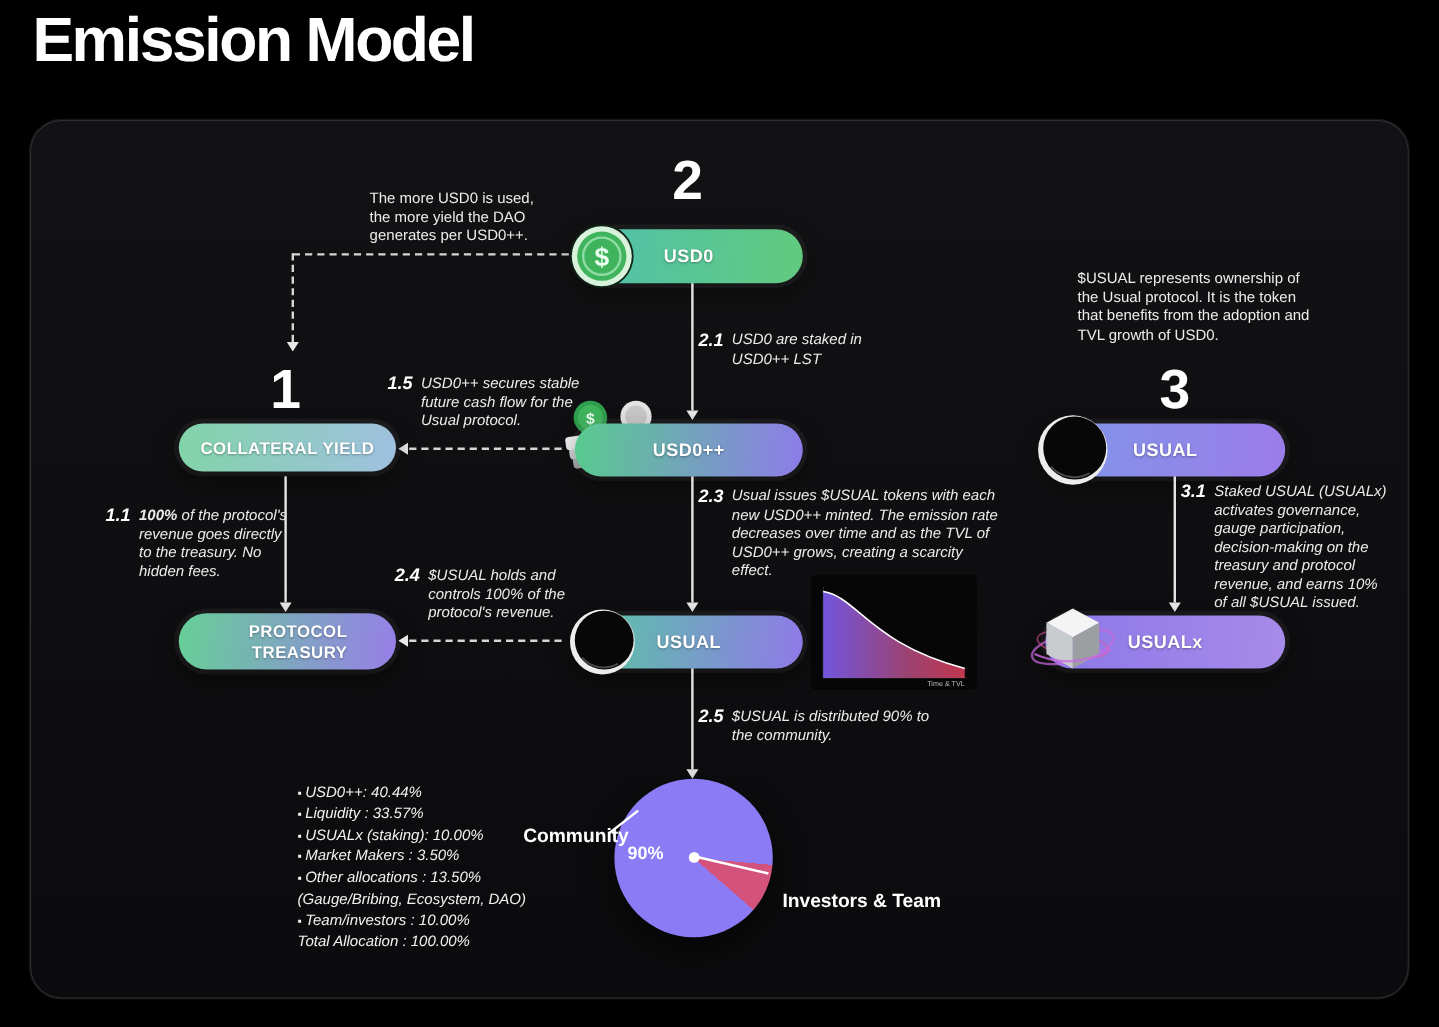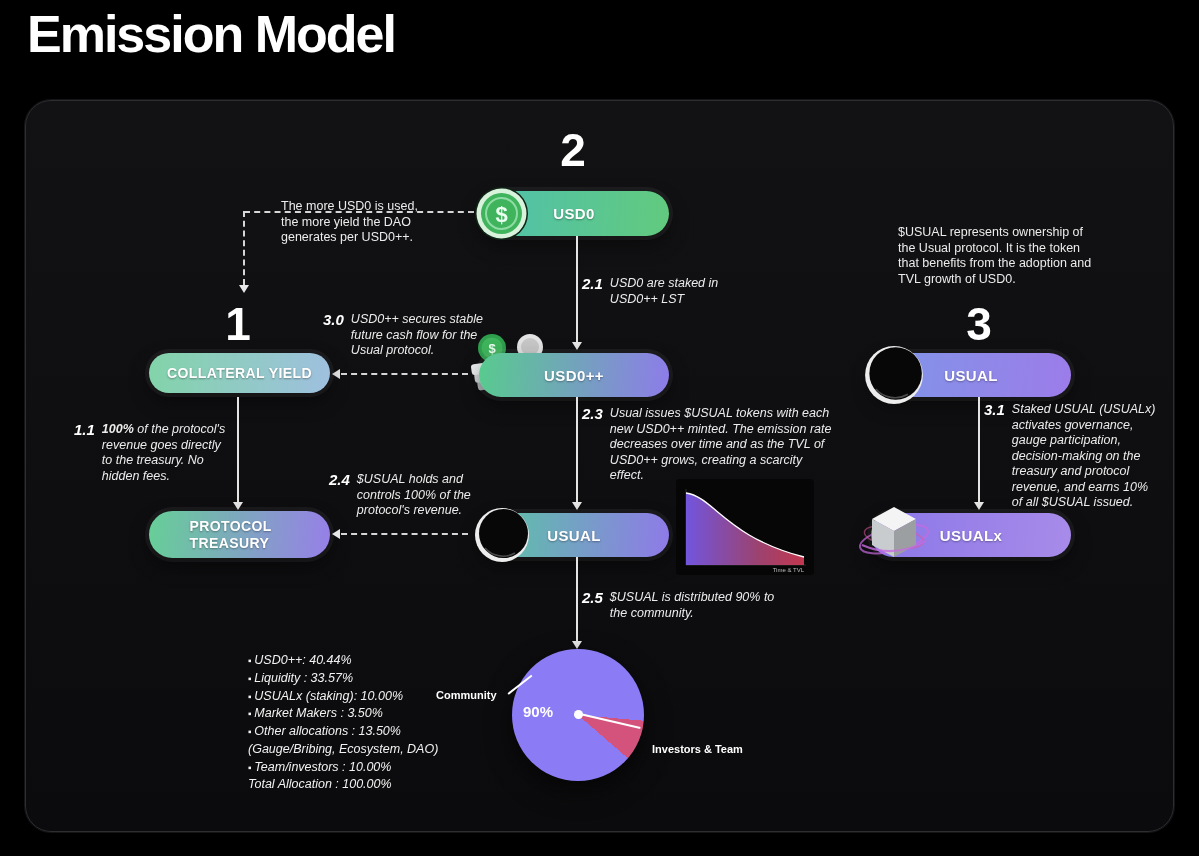--- a/index.html
+++ b/index.html
@@ -5,54 +5,54 @@
   html,body{margin:0;padding:0;background:#000;}
   body{width:1199px;height:856px;position:relative;font-family:"Liberation Sans",sans-serif;color:#fff;overflow:hidden;}
   .abs{position:absolute;}
   .page-title{left:27px;top:4px;font-size:52px;font-weight:800;letter-spacing:-2px;color:#fff;}
   .panel{left:25px;top:100px;width:1147px;height:730px;background:linear-gradient(180deg,#121214,#0b0b0d);border:1px solid #2e2e32;border-radius:26px;box-shadow:0 0 0 1px #141416;}
   .bignum{font-size:46px;font-weight:800;text-align:center;color:#fff;}
   .pill{border-radius:999px;display:flex;align-items:center;justify-content:center;font-weight:bold;font-size:15px;letter-spacing:.4px;color:#fff;text-shadow:0 1px 2px rgba(0,0,0,.35);box-shadow:0 0 0 4px rgba(255,255,255,.05),0 8px 20px rgba(0,0,0,.45);}
   .pill-usd0{background:linear-gradient(95deg,#4fc0ae,#62ca7e);align-items:center;}
   .pill-collateral{background:linear-gradient(95deg,#82d4a9,#9fc0df);}
   .pill-usd0pp{background:linear-gradient(95deg,#58cb8e,#8d7ce9);}
-  .pill-treasury{background:linear-gradient(95deg,#66cf97,#977fe8);text-align:left;line-height:1.15;font-size:14px;}
+  .pill-treasury{background:linear-gradient(95deg,#66cf97,#977fe8);text-align:right;line-height:1.15;font-size:14px;}
   .pill-usual{background:linear-gradient(95deg,#58c9a0,#8f7ae8);}
   .pill-usual-r{background:linear-gradient(95deg,#7e97e8,#9c7ce9);}
   .pill-usualx{background:linear-gradient(95deg,#8a77e8,#a88be9);}
   .note{font-size:12.5px;line-height:1.24;color:#ececec;}
   .step{display:flex;gap:7px;align-items:flex-start;font-style:italic;}
   .step-num{font-weight:bold;font-size:15px;color:#fff;line-height:1.05;}
   .vline{width:1.5px;background:#e4e4e4;}
   .hdash{border-top:2px dashed #d6d6d6;height:0;}
   .vdash{border-left:2px dashed #d6d6d6;width:0;}
   .ah-down{width:0;height:0;border-left:5px solid transparent;border-right:5px solid transparent;border-top:8px solid #e8e8e8;}
   .ah-left{width:0;height:0;border-top:5px solid transparent;border-bottom:5px solid transparent;border-right:8px solid #e8e8e8;}
   .alloc{font-size:12.5px;line-height:1.26;color:#f2f2f2;}
   .alloc-row{margin-bottom:2px;font-style:italic;}
   .alloc-row.bulleted::before{content:"▪ ";font-size:10px;}
   .pie{border-radius:50%;background:conic-gradient(from 0deg,#8b7cf6 0deg 95deg,#d4537c 95deg 131deg,#8b7cf6 131deg 360deg);box-shadow:0 10px 26px rgba(0,0,0,.55);}
   .pie-dot{width:9px;height:9px;border-radius:50%;background:#fff;}
   .thin-line{height:1.5px;background:#fff;transform-origin:left center;}
-  .pie-label{font-size:11px;font-weight:bold;color:#fff;}
+  .pie-label{font-size:16px;font-weight:bold;color:#fff;}
   .pie-pct{font-size:15px;font-weight:bold;color:#fff;}
   .icon{display:block;}
 </style>
 </head>
 <body>
 
 <div class="abs page-title">Emission Model</div>
 
 <div class="abs panel">
 
   <div class="abs bignum" style="left:517px;top:22px;width:60px;">2</div>
   <div class="abs bignum" style="left:182px;top:196px;width:60px;">1</div>
   <div class="abs bignum" style="left:923px;top:196px;width:60px;">3</div>
 
-  <div class="abs note" style="left:255px;top:57px;width:152px;margin-top:41px;">The more USD0 is used, the more yield the DAO generates per USD0++.</div>
+  <div class="abs note" style="left:282px;top:57px;width:152px;">The more USD0 is used, the more yield the DAO generates per USD0++.</div>
 
   <div class="abs note" style="left:872px;top:124px;width:196px;">$USUAL represents ownership of the Usual protocol. It is the token that benefits from the adoption and TVL growth of USD0.</div>
 
   <div class="abs hdash" style="left:218px;top:110px;width:230px;"></div>
   <div class="abs vdash" style="left:217px;top:110px;height:74px;"></div>
   <div class="abs ah-down" style="left:213px;top:184px;"></div>
 
   <div class="abs pill pill-usd0" style="left:453px;top:90px;width:190px;height:45px;">
     <span>USD0</span>
   </div>
@@ -66,21 +66,21 @@
 
   <div class="abs vline" style="left:550px;top:135px;height:106px;"></div>
   <div class="abs ah-down" style="left:546px;top:241px;"></div>
 
   <div class="abs step" style="left:556px;top:175px;width:150px;">
     <span class="step-num">2.1</span>
     <span class="note" style="width:112px;">USD0 are staked in USD0++ LST</span>
   </div>
 
   <div class="abs step" style="left:297px;top:211px;width:175px;">
-    <span class="step-num">3.0</span>
+    <span class="step-num">1.5</span>
     <span class="note" style="width:136px;">USD0++ secures stable future cash flow for the Usual protocol.</span>
   </div>
 
   <div class="abs hdash" style="left:315px;top:272px;width:127px;"></div>
   <div class="abs ah-left" style="left:306px;top:268px;"></div>
 
   <div class="abs pill pill-collateral" style="left:123px;top:252px;width:181px;height:40px;font-size:14px;">
     <span>COLLATERAL YIELD</span>
   </div>
 
@@ -100,21 +100,21 @@
 
   <div class="abs pill pill-usd0pp" style="left:453px;top:252px;width:190px;height:44px;">
     <span>USD0++</span>
   </div>
 
   <div class="abs step" style="left:556px;top:305px;width:268px;">
     <span class="step-num">2.3</span>
     <span class="note" style="width:228px;">Usual issues $USUAL tokens with each new USD0++ minted. The emission rate decreases over time and as the TVL of USD0++ grows, creating a scarcity effect.</span>
   </div>
 
-  <div class="abs step" style="left:48px;top:321px;width:165px;">
+  <div class="abs step" style="left:62px;top:321px;width:165px;">
     <span class="step-num">1.1</span>
     <span class="note" style="width:128px;"><b>100%</b><span> of the protocol's revenue goes directly to the treasury. No hidden fees.</span></span>
   </div>
 
   <div class="abs vline" style="left:211px;top:296px;height:105px;"></div>
   <div class="abs ah-down" style="left:207px;top:401px;"></div>
 
   <div class="abs vline" style="left:550px;top:296px;height:105px;"></div>
   <div class="abs ah-down" style="left:546px;top:401px;"></div>
 

